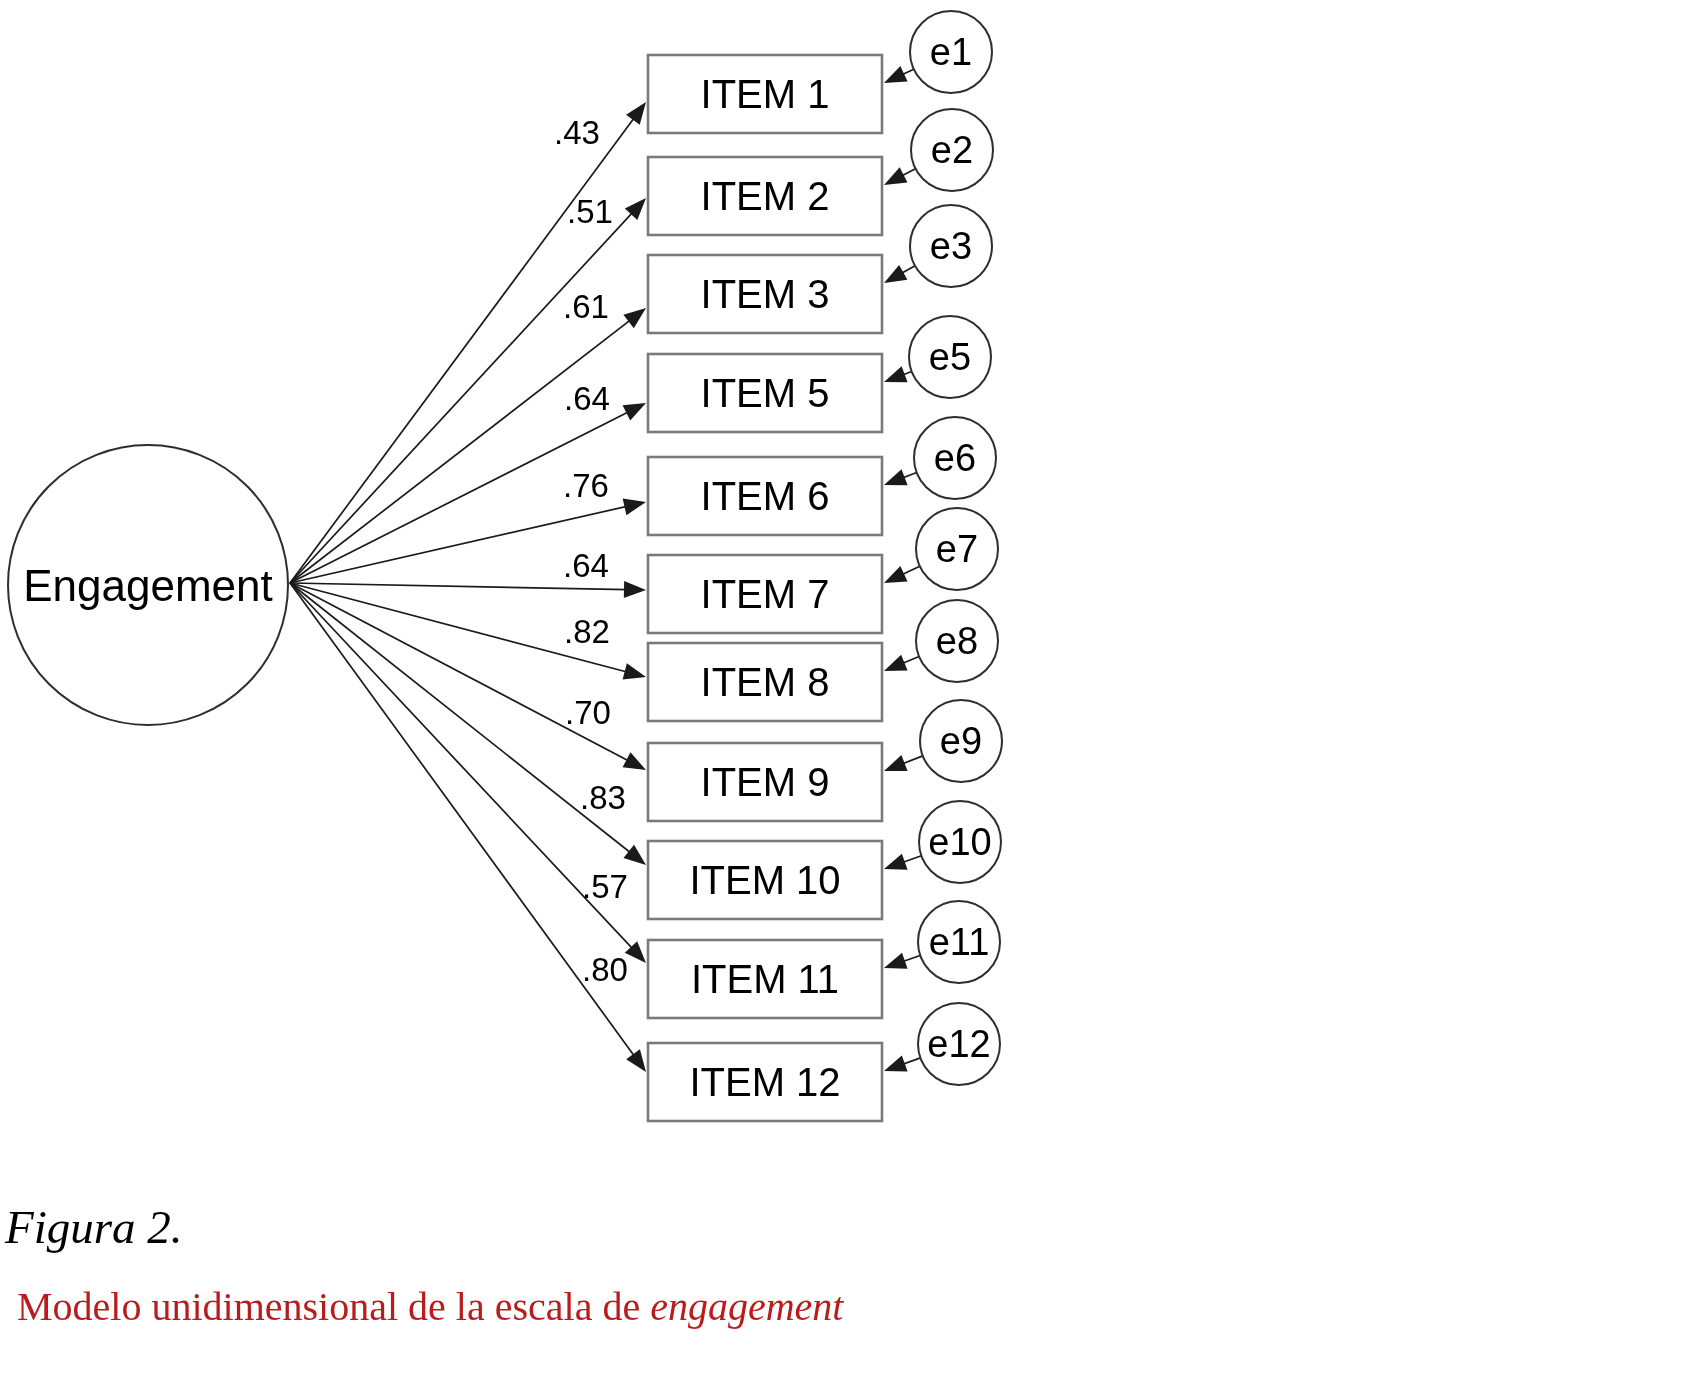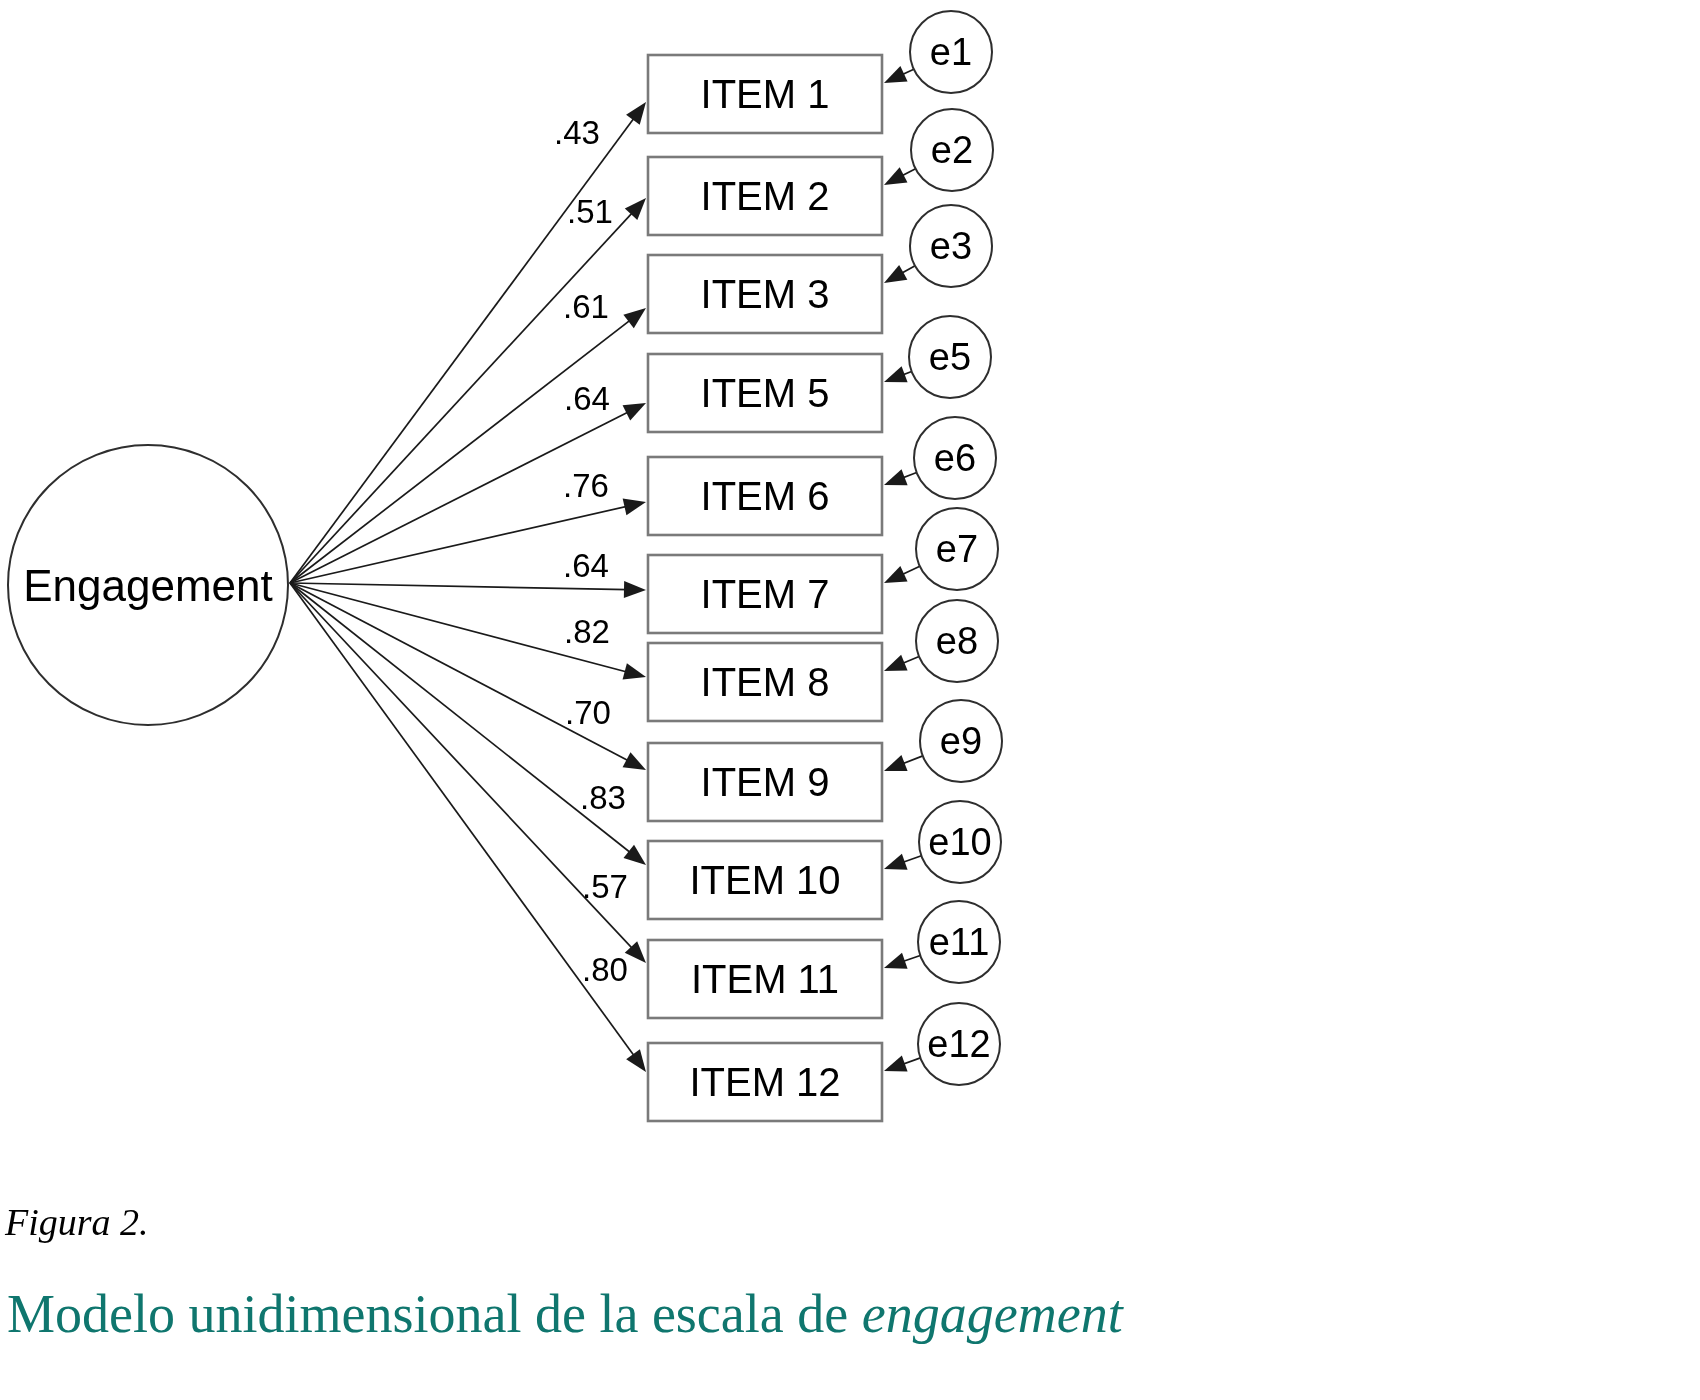--- a/index.html
+++ b/index.html
@@ -19,31 +19,31 @@
     position: absolute;
     left: 0;
     top: 0;
   }
   .caption-line1 {
     position: absolute;
     left: 5px;
     top: 1200px;
     font-family: "Liberation Serif", serif;
     font-style: italic;
-    font-size: 38px;
+    font-size: 47px;
     color: #000000;
     white-space: nowrap;
   }
   .caption-line2 {
     position: absolute;
-    left: 7px;
+    left: 17px;
     top: 1283px;
     font-family: "Liberation Serif", serif;
-    font-size: 54px;
-    color: #0f766e;
+    font-size: 40px;
+    color: #b91c1c;
     white-space: nowrap;
   }
   .caption-line2 .ital {
     font-style: italic;
   }
 </style>
 </head>
 <body>
 
 <div class="page">

